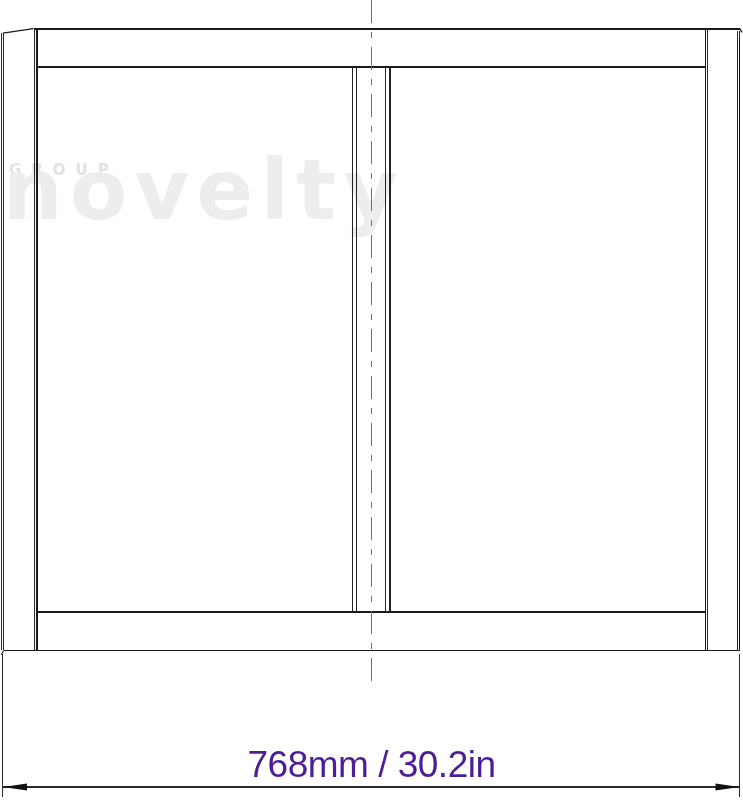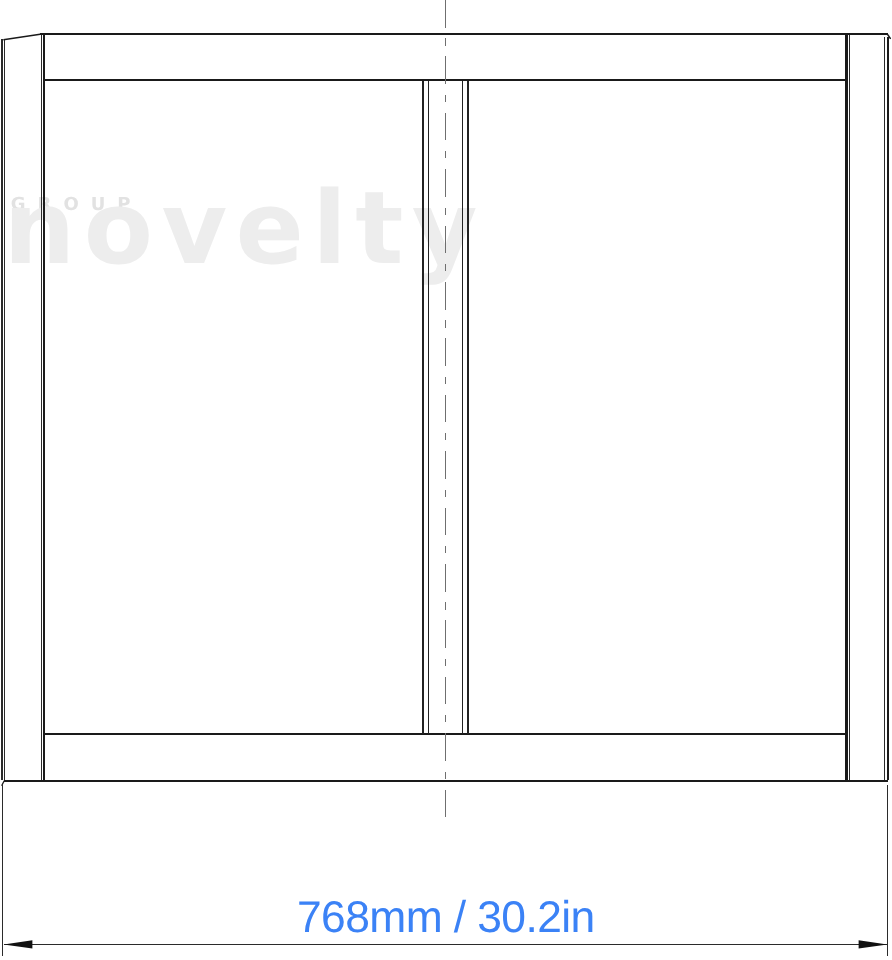--- a/index.html
+++ b/index.html
@@ -47,21 +47,21 @@
   .dim-label {
     position: absolute;
     left: 0;
     right: 0;
     top: 744px;
     z-index: 3;
     text-align: center;
     font-family: "Liberation Sans", sans-serif;
     font-size: 37px;
     letter-spacing: -0.5px;
-    color: #3b82f6;
+    color: #4c1d95;
     white-space: nowrap;
   }
 </style>
 </head>
 <body>
 
 <div class="canvas">
 
   <div class="wm">
     <div class="wm-group">GROUP</div>

